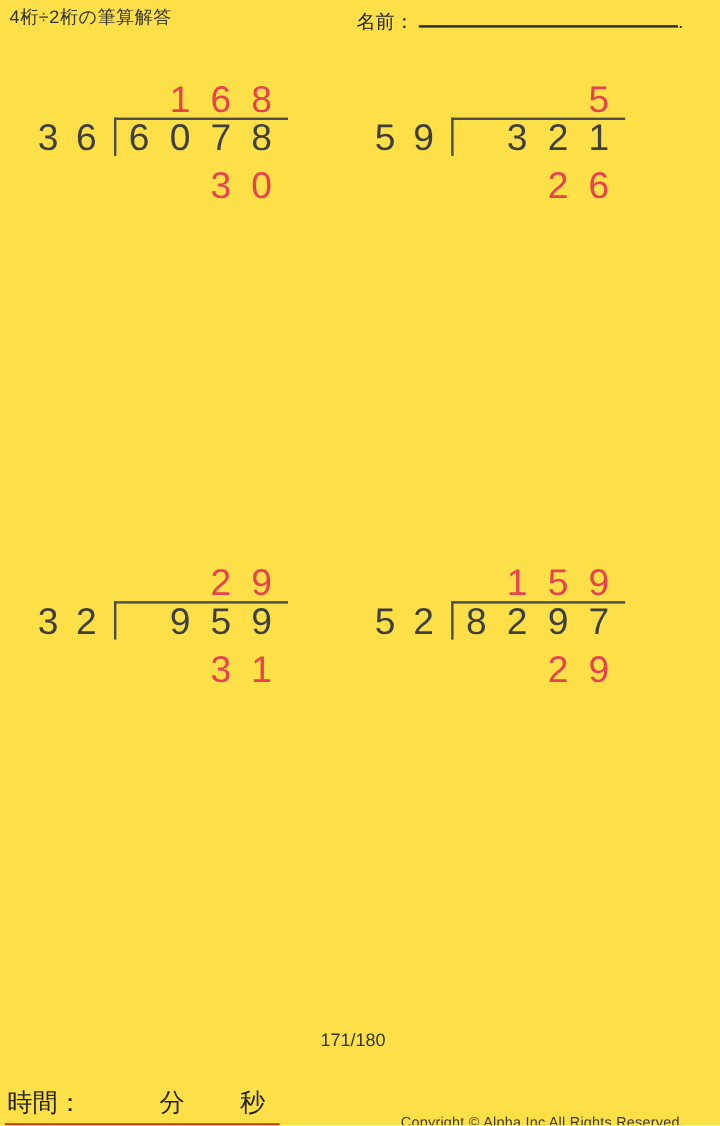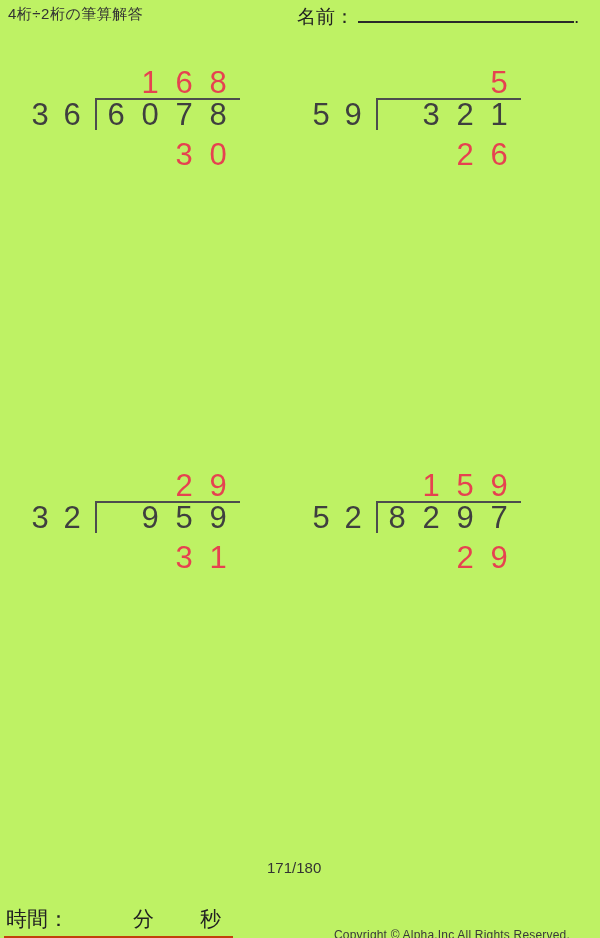--- a/index.html
+++ b/index.html
@@ -7,31 +7,31 @@
     --label:#2b2b2b;
     --bar:#4d4d4d;
     --red:#e64250;
   }
   *{margin:0;padding:0;box-sizing:border-box;}
   html,body{background:#ffffff;}
   body{font-family:"Liberation Sans", sans-serif; color:var(--label);}
   .page{
     position:relative;
     width:600px;height:938px;
-    background:#bef264;
+    background:#fde047;
     overflow:hidden;
     padding-left:16px;
   }
   .title{
     position:absolute;left:8px;top:5px;
     font-size:15px;letter-spacing:.5px;color:#333;
   }
   .name-block{
     position:absolute;left:297px;top:4px;
-    font-size:19px;color:#222;white-space:nowrap;
+    font-size:16px;color:#222;white-space:nowrap;
   }
   .name-line{
     display:inline-block;width:216px;height:19px;
     border-bottom:2px solid #2a2a2a;
     margin-left:4px;vertical-align:baseline;
   }
   
   .problem{position:absolute;color:var(--ink);}
   .prow{display:flex;}
   .cell{

